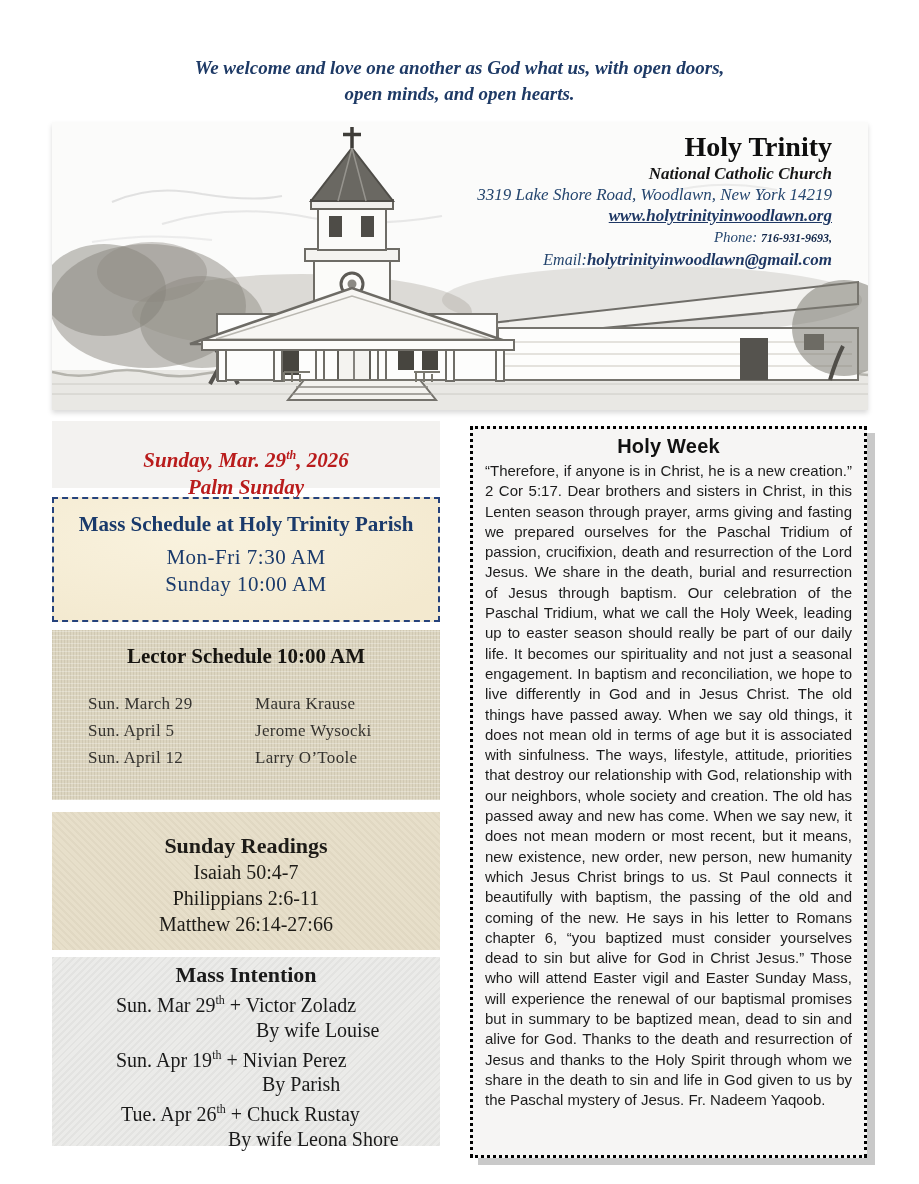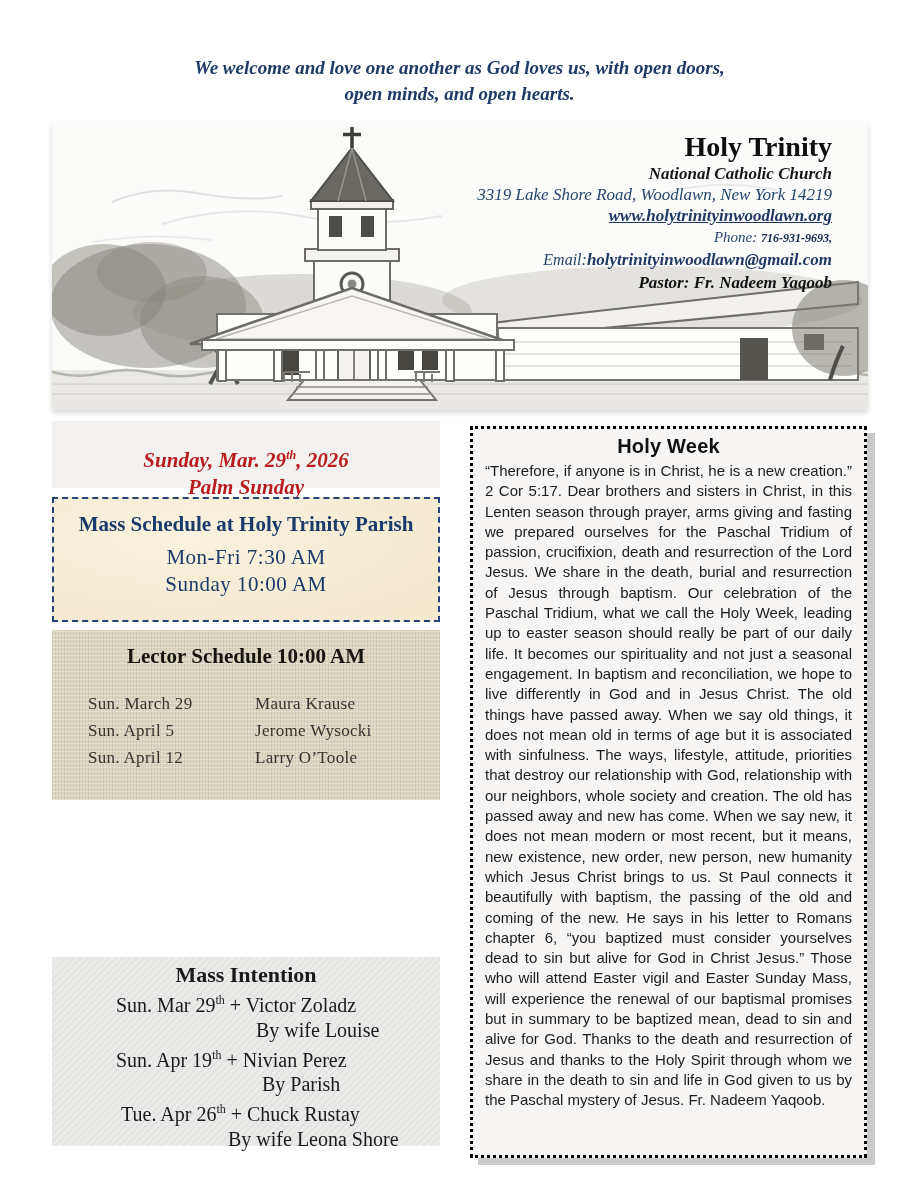--- a/index.html
+++ b/index.html
@@ -65,21 +65,21 @@
               font-family:"Liberation Sans", sans-serif; }
   .hw-title { text-align:center; font-weight:bold; font-size:20px; color:#111; margin-bottom:3px; letter-spacing:.2px; }
   .hw-body { font-size:15px; line-height:20.3px; color:#1c1c1c; text-align:justify; }
 </style>
 </head>
 <body>
 
 <div class="page">
 
   <div class="welcome">
-    <div>We welcome and love one another as God loves us, with open doors,</div>
+    <div>We welcome and love one another as God what us, with open doors,</div>
     <div>open minds, and open hearts.</div>
   </div>
 
   <div class="header-image">
     <svg width="816" height="288" viewBox="0 0 816 288">
       <rect width="816" height="288" fill="#fbfbfa"></rect>
 
       <path d="M60 80 q40 -18 90 -8 q50 8 80 2" stroke="#cccccc" fill="none" stroke-width="2" opacity=".55"></path>
       <path d="M110 102 q70 -22 150 -6 q60 10 130 -2" stroke="#d4d4d4" fill="none" stroke-width="2" opacity=".5"></path>
       <path d="M40 120 q60 -10 120 -2" stroke="#dddddd" fill="none" stroke-width="2" opacity=".5"></path>
@@ -150,21 +150,20 @@
       <path d="M244 265 H376 M240 272 H380" stroke="#8e8c86" stroke-width="1.5"></path>
       <path d="M232 250 h26 M362 250 h26 M232 250 v10 M240 251 v9 M248 252 v8 M364 250 v10 M372 251 v9 M380 252 v8" stroke="#7a786f" stroke-width="2" fill="none"></path>
     </svg>
     <div class="header-text">
       <div class="ht-name">Holy Trinity</div>
       <div class="ht-sub">National Catholic Church</div>
       <div class="ht-addr">3319 Lake Shore Road, Woodlawn, New York 14219</div>
       <div class="ht-web"><span>www.holytrinityinwoodlawn.org</span></div>
       <div class="ht-phone"><span>Phone: </span><span class="num">716-931-9693,</span></div>
       <div class="ht-email"><span>Email:</span><span class="addr">holytrinityinwoodlawn@gmail.com</span></div>
-      <div class="ht-pastor"><span>Pastor:  </span><span>Fr. Nadeem Yaqoob</span></div>
     </div>
   </div>
 
   <div class="lbox date-box">
     <div><span>Sunday, Mar. 29</span><sup>th</sup><span>, 2026</span></div>
     <div>Palm Sunday</div>
   </div>
 
   <div class="lbox sched-box">
     <div class="sched-title">Mass Schedule at Holy Trinity Parish</div>
@@ -183,20 +182,26 @@
         <span class="lector-date">Sun. April 5</span>
         <span class="lector-name">Jerome Wysocki</span>
       </div>
       <div class="lector-row">
         <span class="lector-date">Sun. April 12</span>
         <span class="lector-name">Larry O’Toole</span>
       </div>
     </div>
   </div>
 
+  <div class="lbox readings-box">
+    <div class="readings-title">Sunday Readings</div>
+    <div class="readings-line">Isaiah 50:4-7</div>
+    <div class="readings-line">Philippians 2:6-11</div>
+    <div class="readings-line">Matthew 26:14-27:66</div>
+  </div>
 
   <div class="lbox intent-box">
     <div class="intent-title">Mass Intention</div>
     <div class="intent-line" style="padding-left:64px;"><span>Sun. Mar 29</span><sup>th</sup><span>  + Victor Zoladz</span></div>
     <div class="intent-line" style="padding-left:204px;">By wife Louise</div>
     <div class="intent-line" style="padding-left:64px;"><span>Sun. Apr 19</span><sup>th</sup><span>  + Nivian Perez</span></div>
     <div class="intent-line" style="padding-left:210px;">By Parish</div>
     <div class="intent-line" style="padding-left:69px;"><span>Tue. Apr 26</span><sup>th</sup><span> + Chuck Rustay</span></div>
     <div class="intent-line" style="padding-left:176px;">By wife Leona Shore</div>
   </div>

